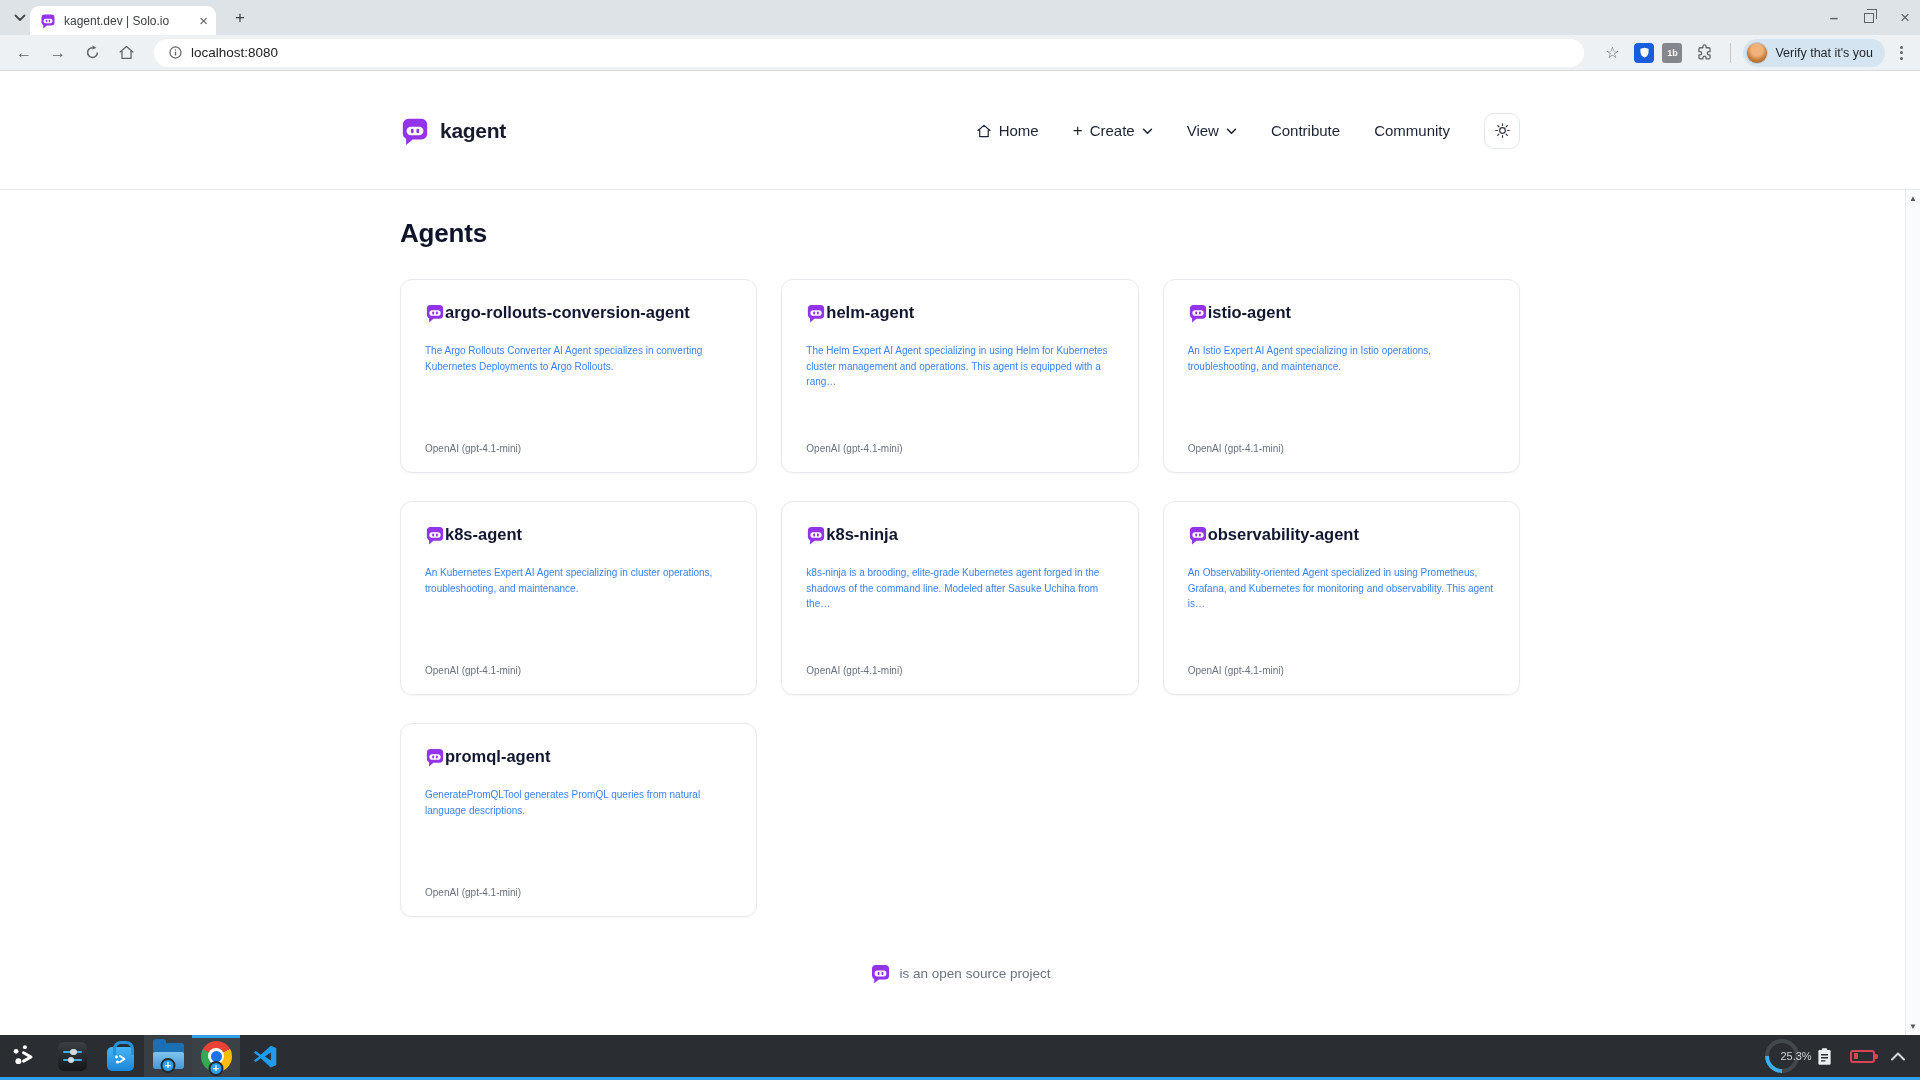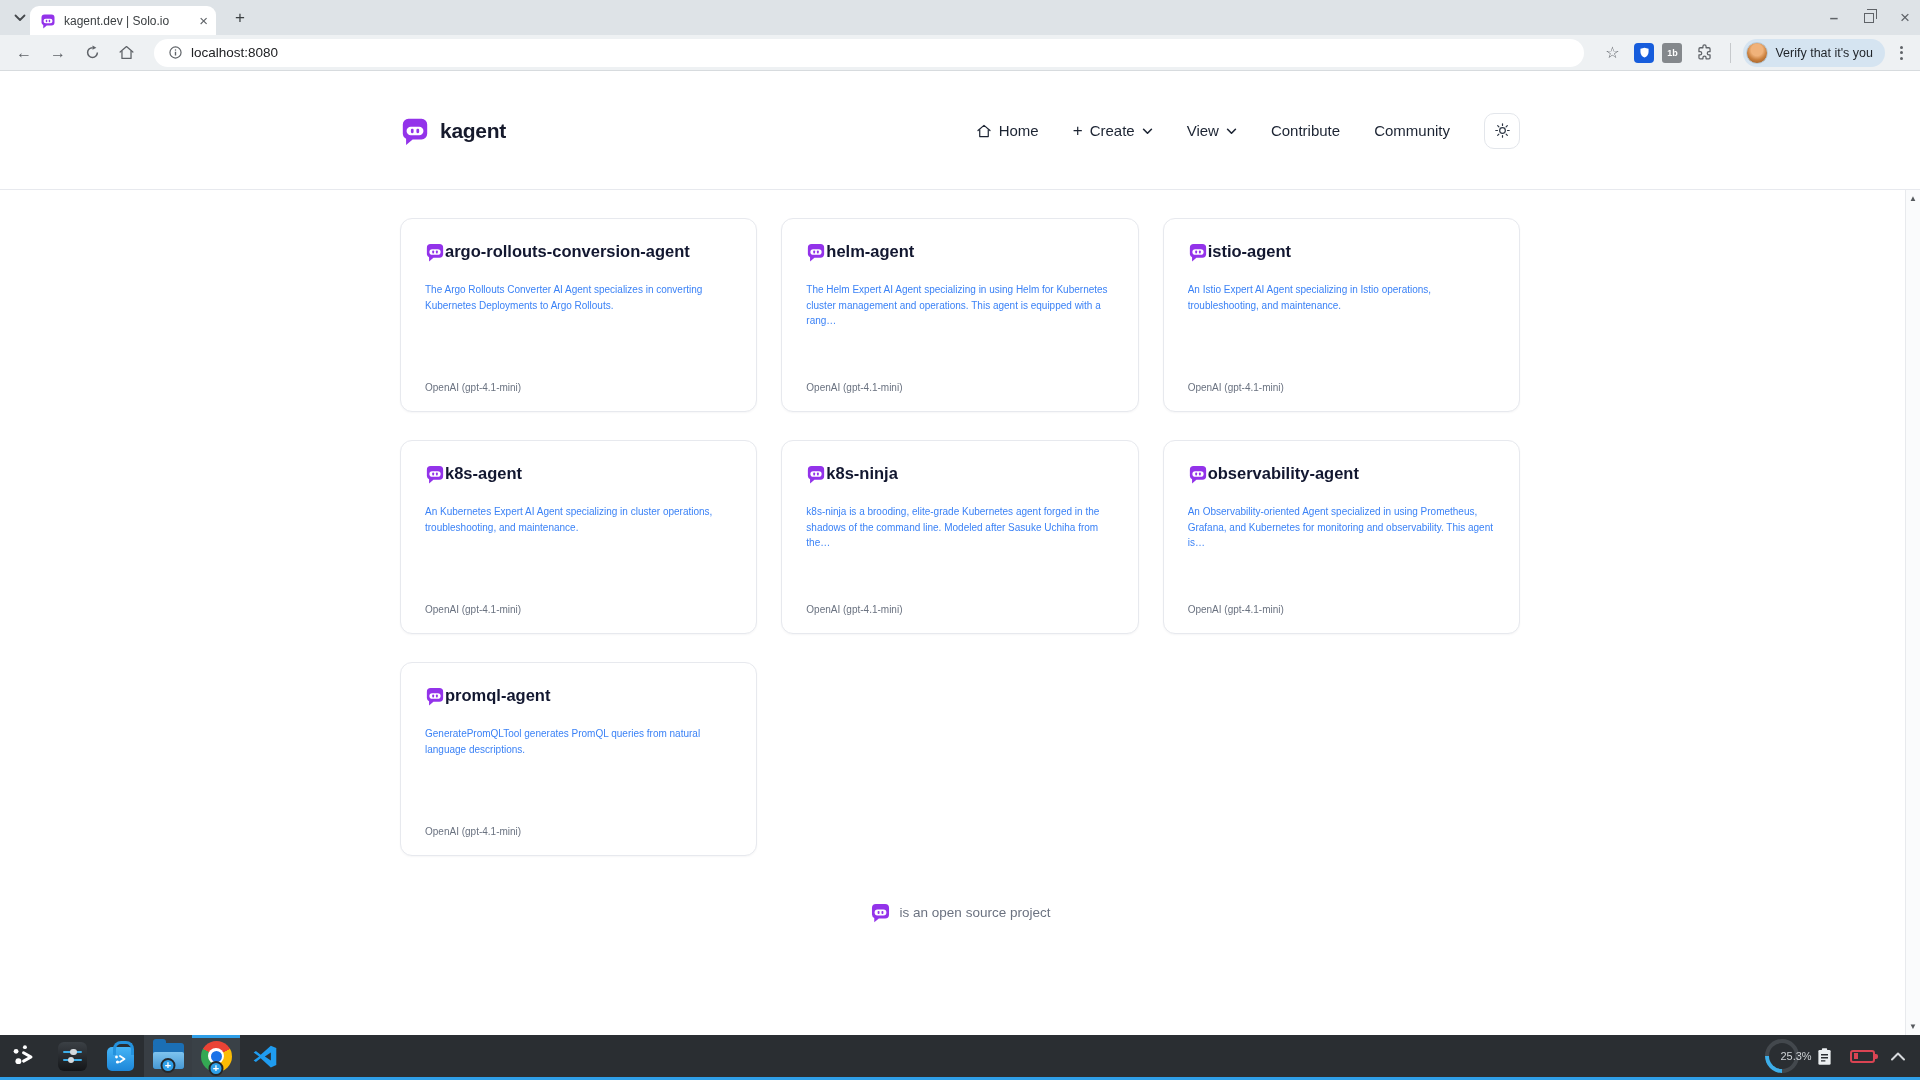--- a/index.html
+++ b/index.html
@@ -279,20 +279,21 @@
                 <svg width="17" height="17">
                   <use href="#sym-sun"></use>
                 </svg>
               </span>
           </div>
         </div>
       </div>
     </div>
 
     <div class="main container">
+      <h1 class="page-title">Agents</h1>
       <div class="grid">
 
         <div class="card">
           <div class="card-head">
             <span class="bot">
                 <svg width="20" height="20">
                   <use href="#sym-robot"></use>
                 </svg>
               </span>
             <div class="card-name">argo-rollouts-conversion-agent</div>

